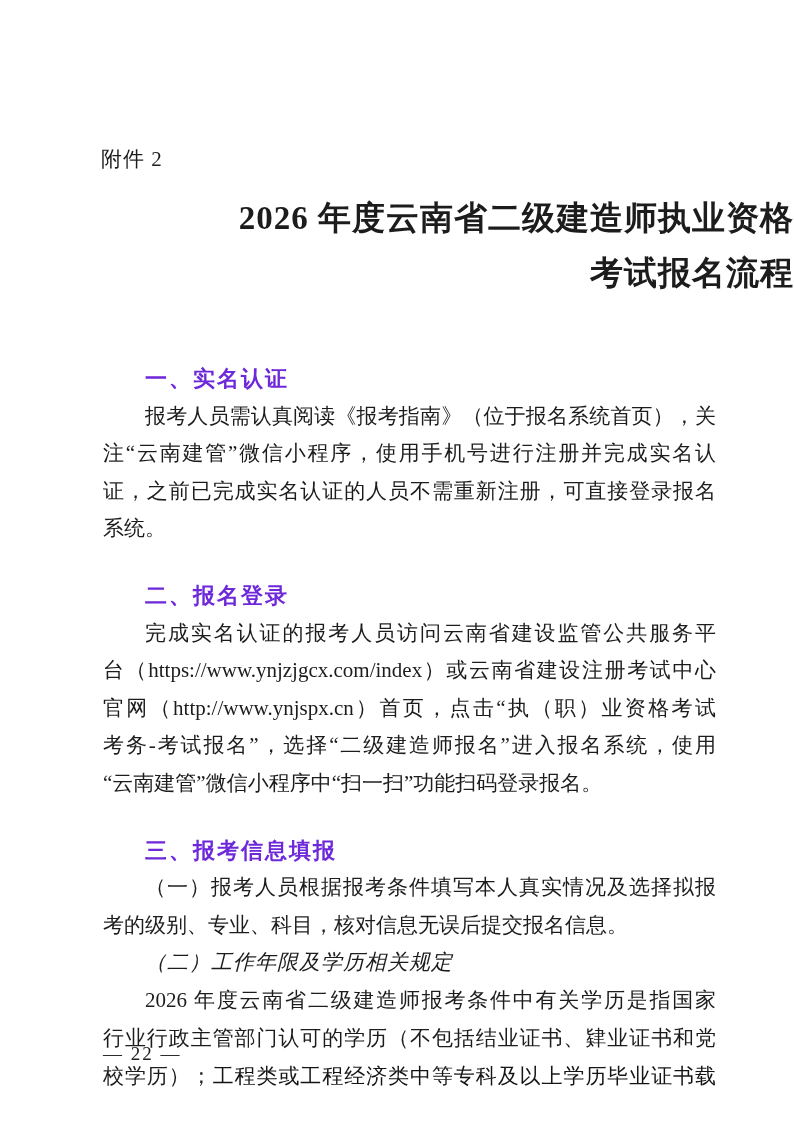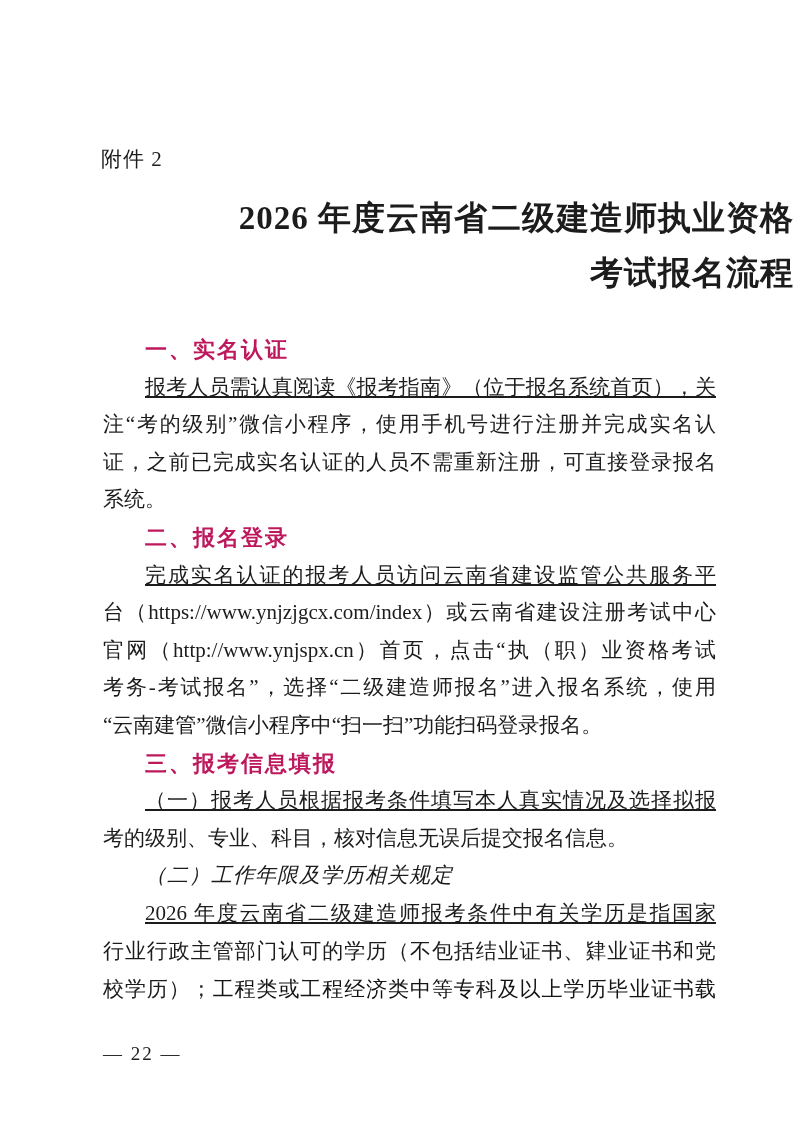--- a/index.html
+++ b/index.html
@@ -36,28 +36,29 @@
   .body-block {
     position: absolute;
     left: 103px;
     top: 331px;
     width: 613px;
     font-size: 21px;
     line-height: 37.6px;
   }
   .line { width: 613px; }
   .line.just { text-align: justify; text-align-last: justify; }
-  .line.indent { padding-left: 42px; text-decoration: underline; }
+  .line.indent { padding-left: 42px; }
   .sec-heading {
     padding-left: 42px;
     font-family: "Liberation Sans", sans-serif;
     font-weight: 700;
     font-size: 22px;
     letter-spacing: 2px;
-    color: #be185d;
+    color: #6d28d9;
+    margin-top: 29px;
   }
   .kaiti {
     padding-left: 42px;
     font-style: italic;
     letter-spacing: 1px;
   }
   .bold-run {
     font-weight: 400;
     font-family: "Liberation Sans", sans-serif;
     font-size: 21px;
@@ -82,21 +83,21 @@
 
   <div class="title-block">
     <div>2026 年度云南省二级建造师执业资格</div>
     <div>考试报名流程</div>
   </div>
 
   <div class="body-block">
 
     <div class="line sec-heading">一、实名认证</div>
     <div class="line just indent">报考人员需认真阅读《报考指南》（位于报名系统首页），关</div>
-    <div class="line just">注“考的级别”微信小程序，使用手机号进行注册并完成实名认</div>
+    <div class="line just">注“云南建管”微信小程序，使用手机号进行注册并完成实名认</div>
     <div class="line just">证，之前已完成实名认证的人员不需重新注册，可直接登录报名</div>
     <div class="line">系统。</div>
 
     <div class="line sec-heading">二、报名登录</div>
     <div class="line just indent">完成实名认证的报考人员访问云南省建设监管公共服务平</div>
     <div class="line just">台（https://www.ynjzjgcx.com/index）或云南省建设注册考试中心</div>
     <div class="line just">官网（http://www.ynjspx.cn）首页，点击“执（职）业资格考试</div>
     <div class="line just">考务-考试报名”，选择“二级建造师报名”进入报名系统，使用</div>
     <div class="line">“云南建管”微信小程序中“扫一扫”功能扫码登录报名。</div>
 

